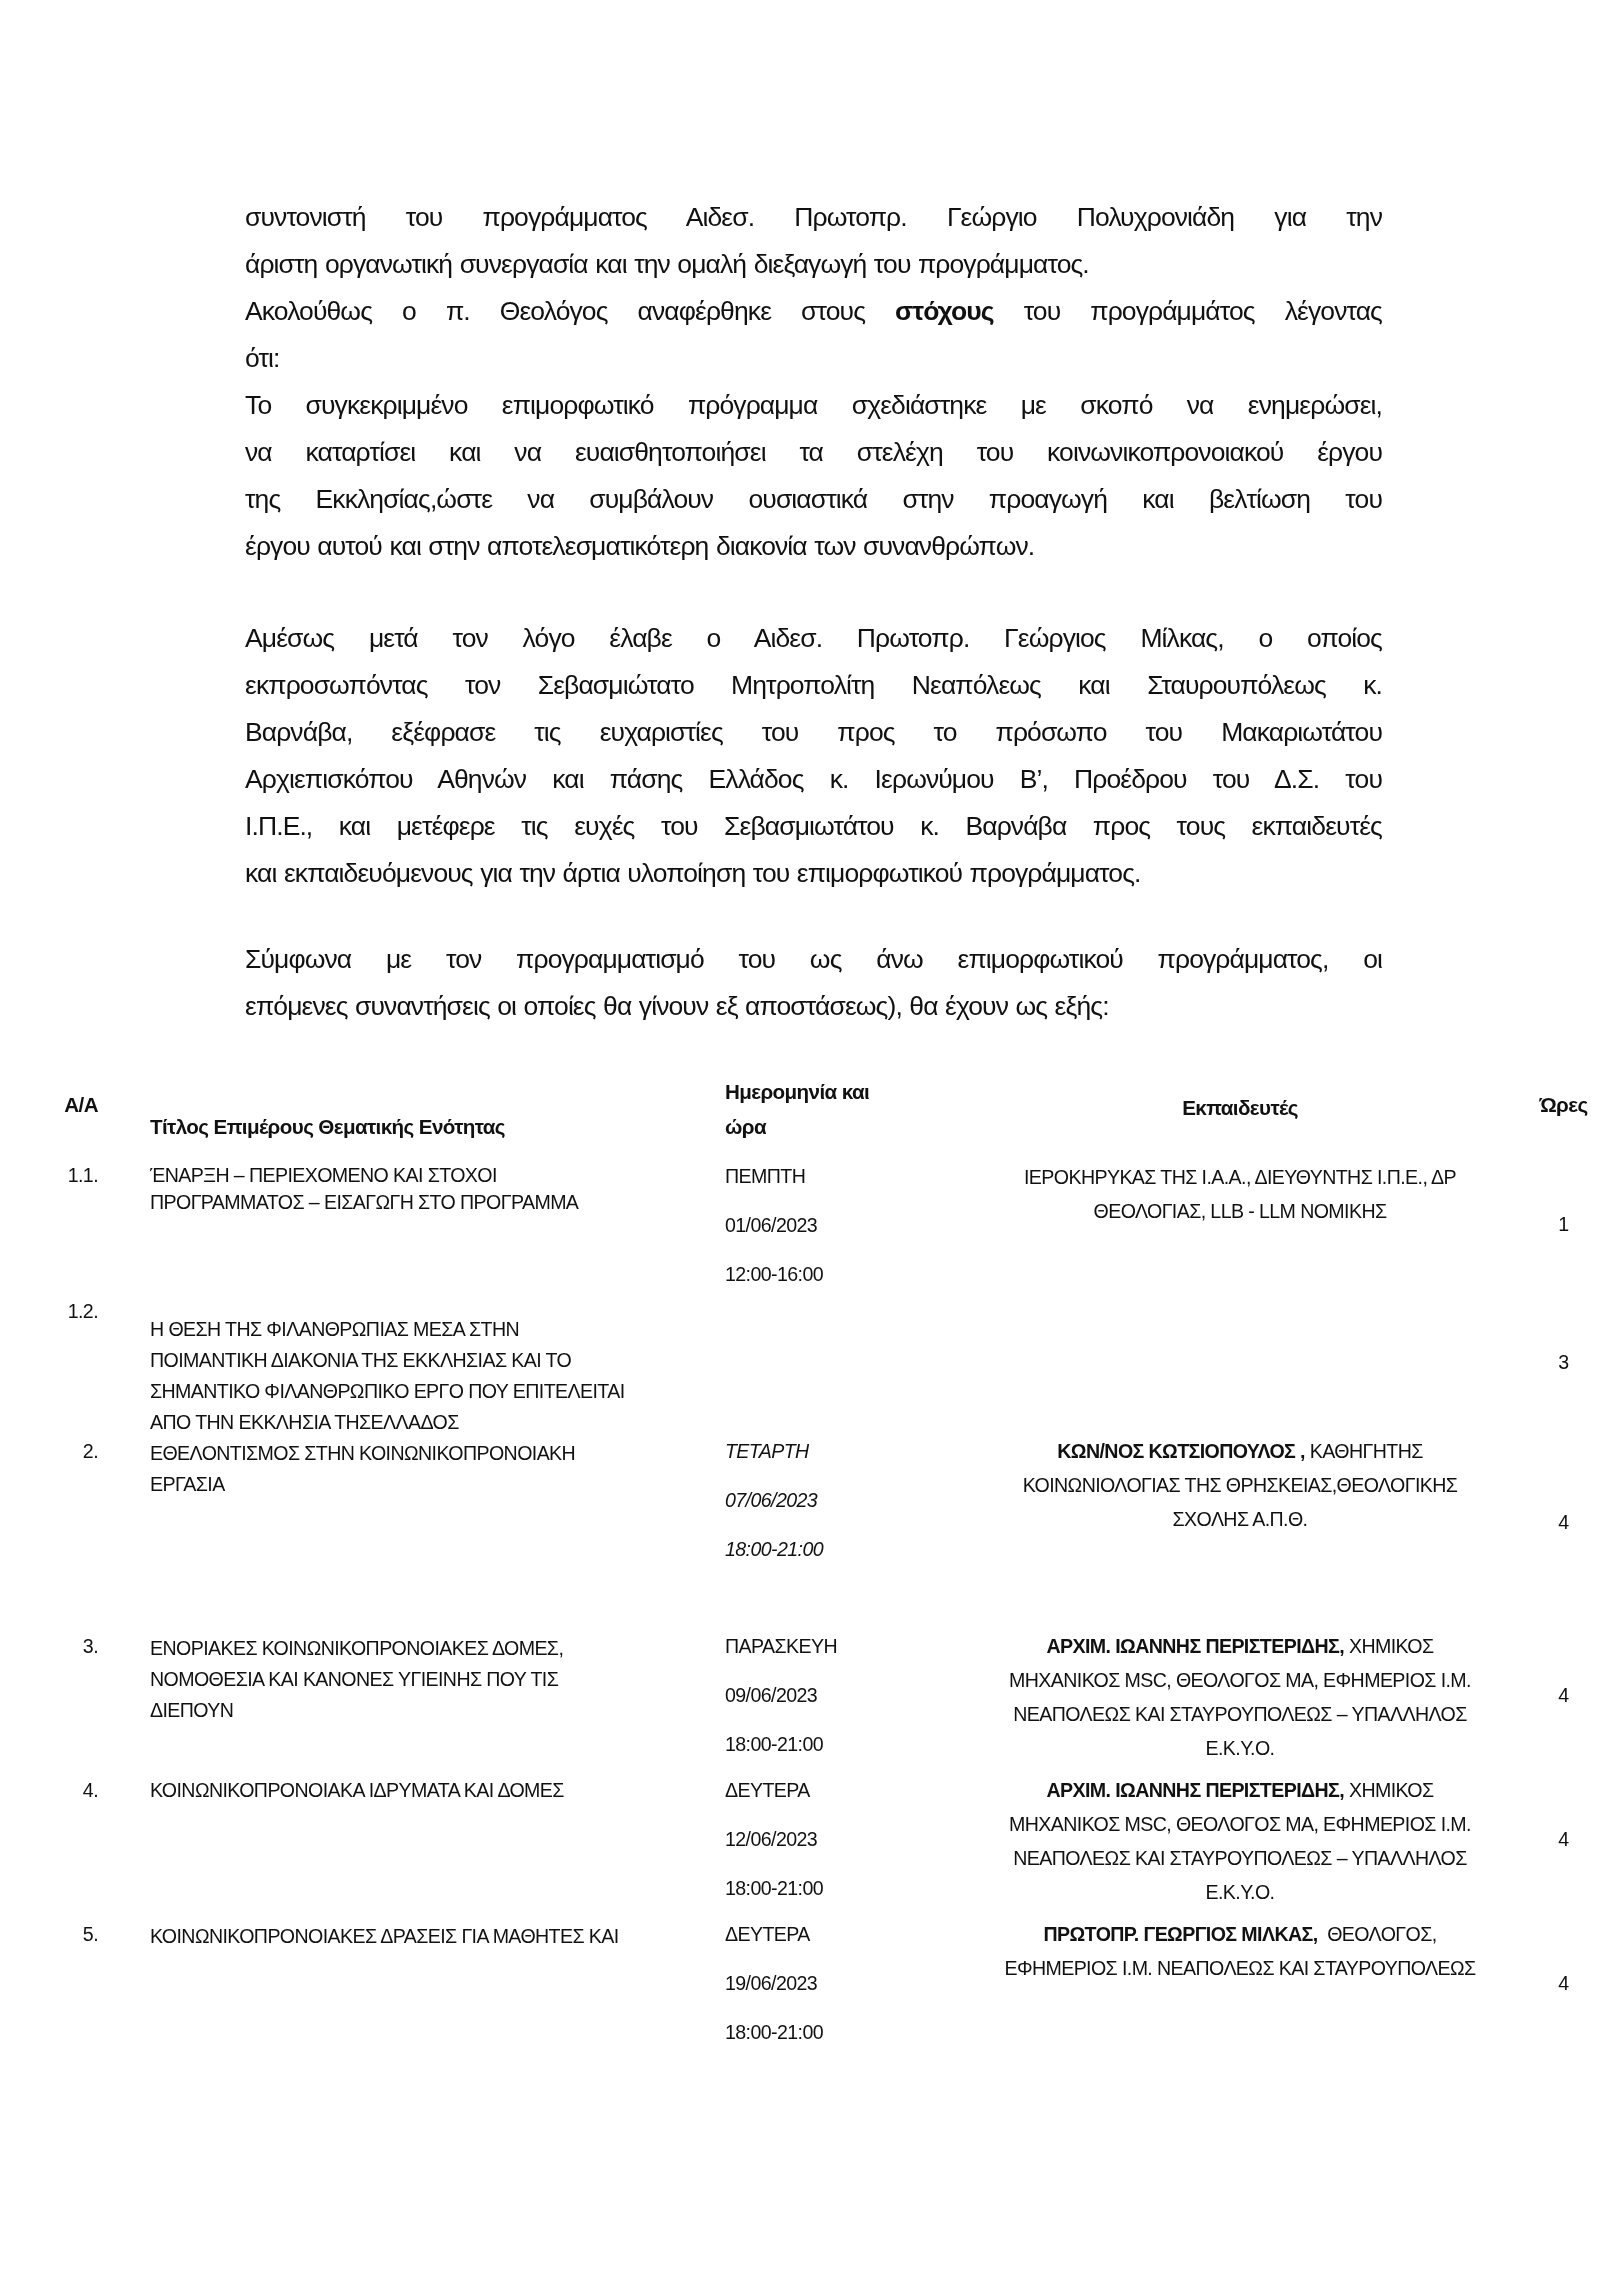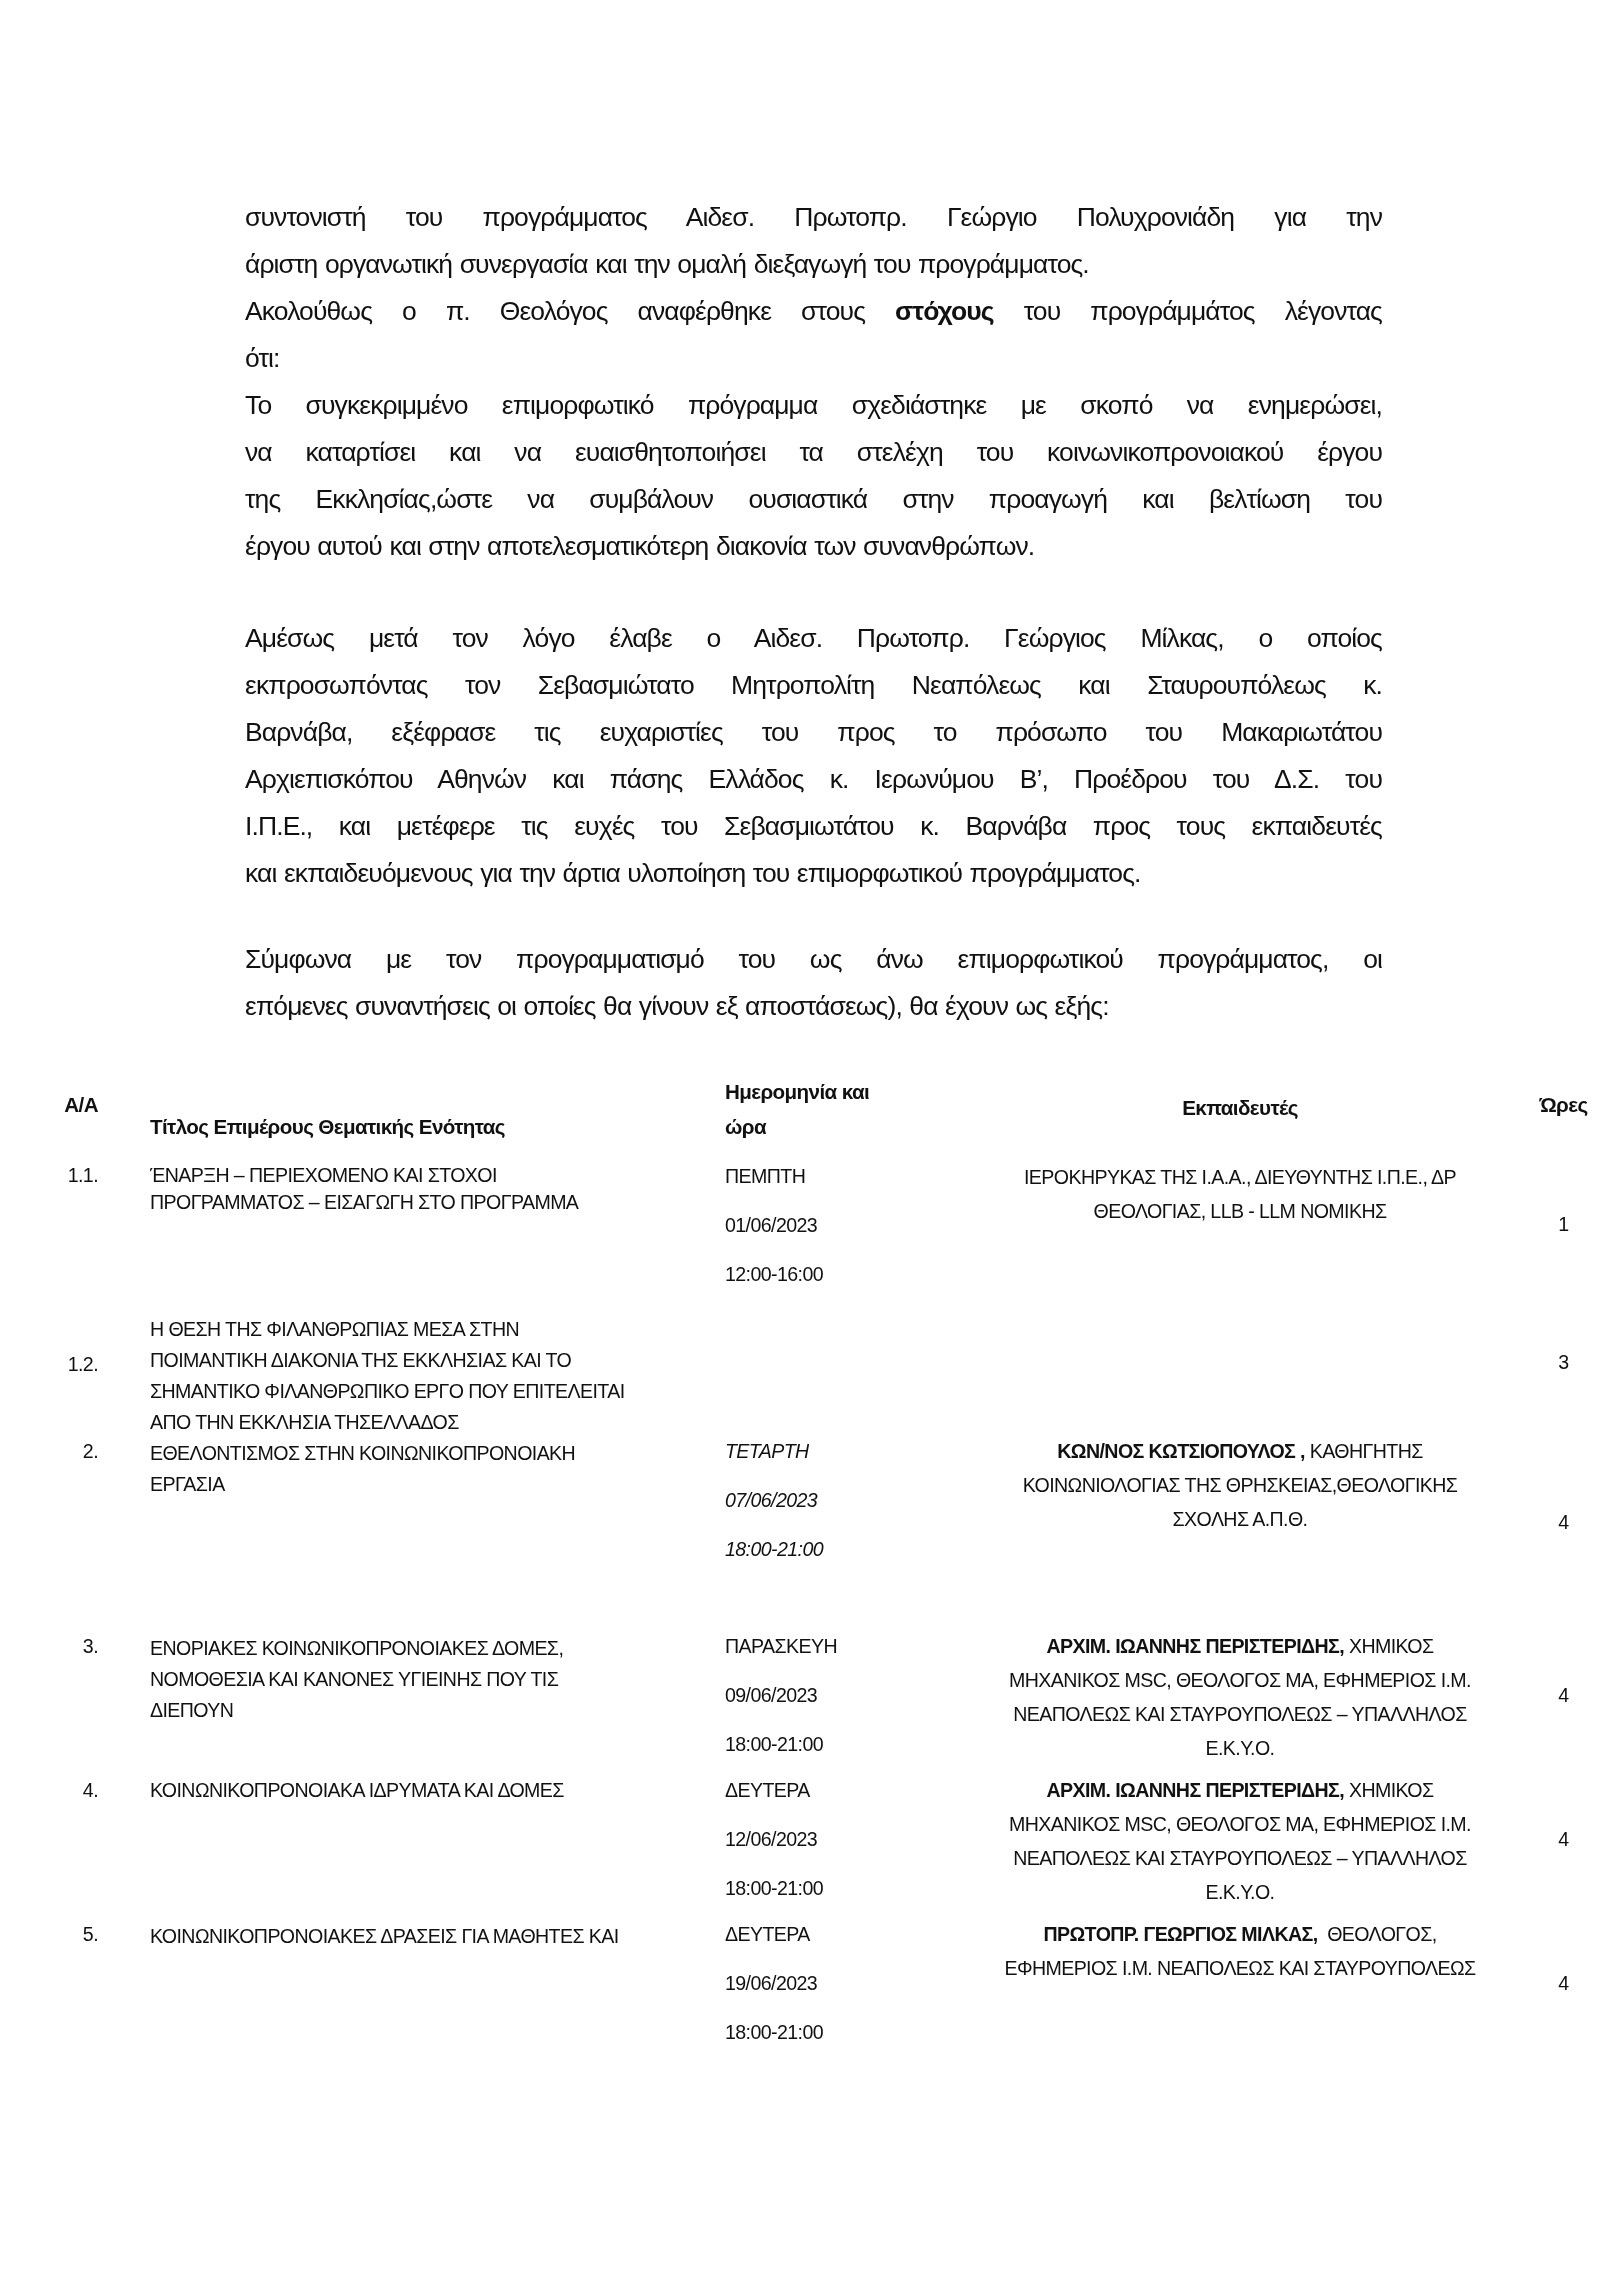--- a/index.html
+++ b/index.html
@@ -75,21 +75,21 @@
       <div>ΠΕΜΠΤΗ</div>
       <div>01/06/2023</div>
       <div>12:00-16:00</div>
     </div>
     <div class="cell trainer" style="top:1160px;">
       <div>ΙΕΡΟΚΗΡΥΚΑΣ ΤΗΣ Ι.Α.Α., ΔΙΕΥΘΥΝΤΗΣ Ι.Π.Ε., ΔΡ</div>
       <div>ΘΕΟΛΟΓΙΑΣ, LLB - LLM ΝΟΜΙΚΗΣ</div>
     </div>
     <div class="cell hours" style="top:1211px;">1</div>
 
-    <div class="cell num" style="top:1351px;">1.2.</div>
+    <div class="cell num" style="top:1298px;">1.2.</div>
     <div class="cell title" style="top:1314px; line-height:31px;">
       <div>Η ΘΕΣΗ ΤΗΣ ΦΙΛΑΝΘΡΩΠΙΑΣ ΜΕΣΑ ΣΤΗΝ</div>
       <div>ΠΟΙΜΑΝΤΙΚΗ ΔΙΑΚΟΝΙΑ ΤΗΣ ΕΚΚΛΗΣΙΑΣ ΚΑΙ ΤΟ</div>
       <div>ΣΗΜΑΝΤΙΚΟ ΦΙΛΑΝΘΡΩΠΙΚΟ ΕΡΓΟ ΠΟΥ ΕΠΙΤΕΛΕΙΤΑΙ</div>
       <div>ΑΠΟ ΤΗΝ ΕΚΚΛΗΣΙΑ ΤΗΣΕΛΛΑΔΟΣ</div>
     </div>
     <div class="cell hours" style="top:1349px;">3</div>
 
     <div class="cell num" style="top:1438px;">2.</div>
     <div class="cell title" style="top:1438px; line-height:31px;">

